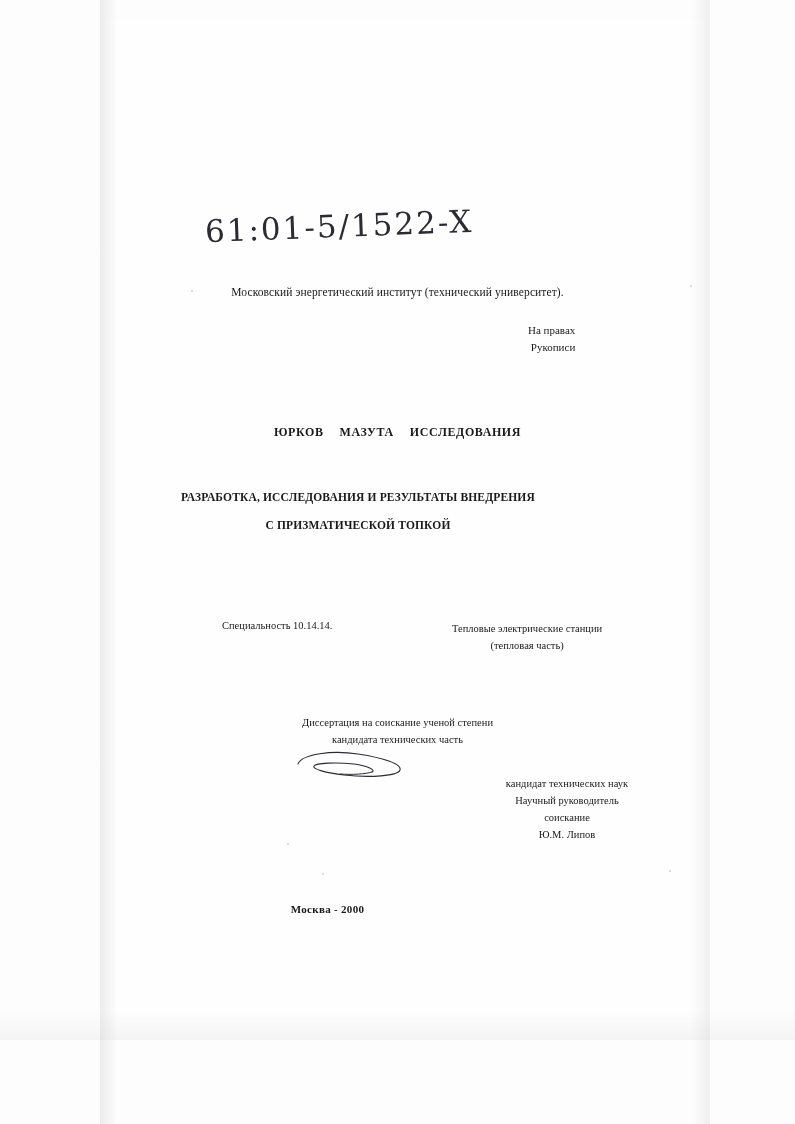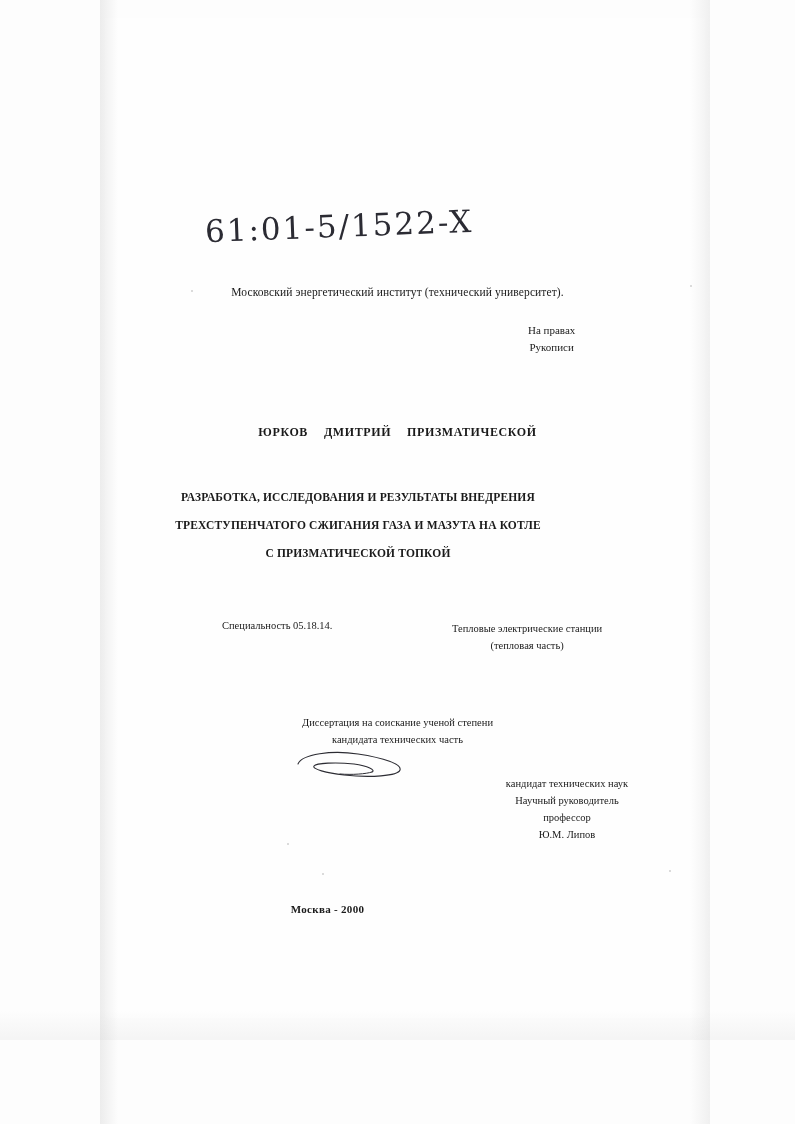--- a/index.html
+++ b/index.html
@@ -96,21 +96,21 @@
     font-weight: normal;
     letter-spacing: 0.1px;
   }
 
   .rights-block {
     position: absolute;
     left: 528px;
     top: 322px;
     font-size: 11px;
     line-height: 1.55;
-    text-align: center;
+    text-align: right;
   }
 
   .author {
     position: absolute;
     left: 0;
     top: 425px;
     width: 795px;
     text-align: center;
     font-size: 12px;
     font-weight: bold;
@@ -217,51 +217,50 @@
   <div class="handwriting">61:01-5/1522-X</div>
 
   <div class="institute">Московский энергетический институт (технический университет).</div>
 
   <div class="rights-block">
     <div>На правах</div>
     <div>Рукописи</div>
   </div>
 
   <div class="author">
-    <span>ЮРКОВ</span><span class="sp"></span><span>ДМИТРИЙ</span><span class="sp"></span><span>ПРИЗМАТИЧЕСКОЙ</span>
+    <span>ЮРКОВ</span><span class="sp"></span><span>МАЗУТА</span><span class="sp"></span><span>ИССЛЕДОВАНИЯ</span>
   </div>
 
   <div class="title-block">
     <div>РАЗРАБОТКА, ИССЛЕДОВАНИЯ И РЕЗУЛЬТАТЫ ВНЕДРЕНИЯ</div>
-    <div>ТРЕХСТУПЕНЧАТОГО СЖИГАНИЯ ГАЗА И МАЗУТА НА КОТЛЕ</div>
     <div>С ПРИЗМАТИЧЕСКОЙ ТОПКОЙ</div>
   </div>
 
   <div class="speciality-row">
-    <div class="speciality-code">Специальность 05.18.14.</div>
+    <div class="speciality-code">Специальность 10.14.14.</div>
     <div class="speciality-name">
       <span>Тепловые электрические станции</span>
       <span class="sub">(тепловая часть)</span>
     </div>
   </div>
 
   <div class="degree-block">
     <div>Диссертация на соискание ученой степени</div>
     <div>кандидата технических часть</div>
   </div>
 
   <svg class="signature" viewBox="0 0 118 36">
     <path d="M6 16 C10 6, 40 2, 66 6 C92 10, 110 16, 108 22 C106 28, 78 30, 52 27 C34 25, 20 21, 22 18 C24 15, 44 14, 62 16 C76 18, 84 22, 80 24" fill="none" stroke="#2c2c33" stroke-width="1.1" stroke-linecap="round"></path>
     <path d="M80 24 C74 26, 60 27, 48 26" fill="none" stroke="#2c2c33" stroke-width="1" stroke-linecap="round"></path>
   </svg>
 
   <div class="supervisor-block">
     <div>кандидат технических наук</div>
     <div>Научный руководитель</div>
-    <div>профессор</div>
+    <div>соискание</div>
     <div>Ю.М. Липов</div>
   </div>
 
   <div class="city-year">Москва - 2000</div>
 
   <div class="speck" style="left:287px; top:843px; width:2px; height:2px;"></div>
   <div class="speck" style="left:322px; top:873px; width:2px; height:2px;"></div>
   <div class="speck" style="left:669px; top:870px; width:2px; height:2px;"></div>
   <div class="speck" style="left:191px; top:290px; width:2px; height:2px;"></div>
   <div class="speck" style="left:690px; top:285px; width:2px; height:2px;"></div>

